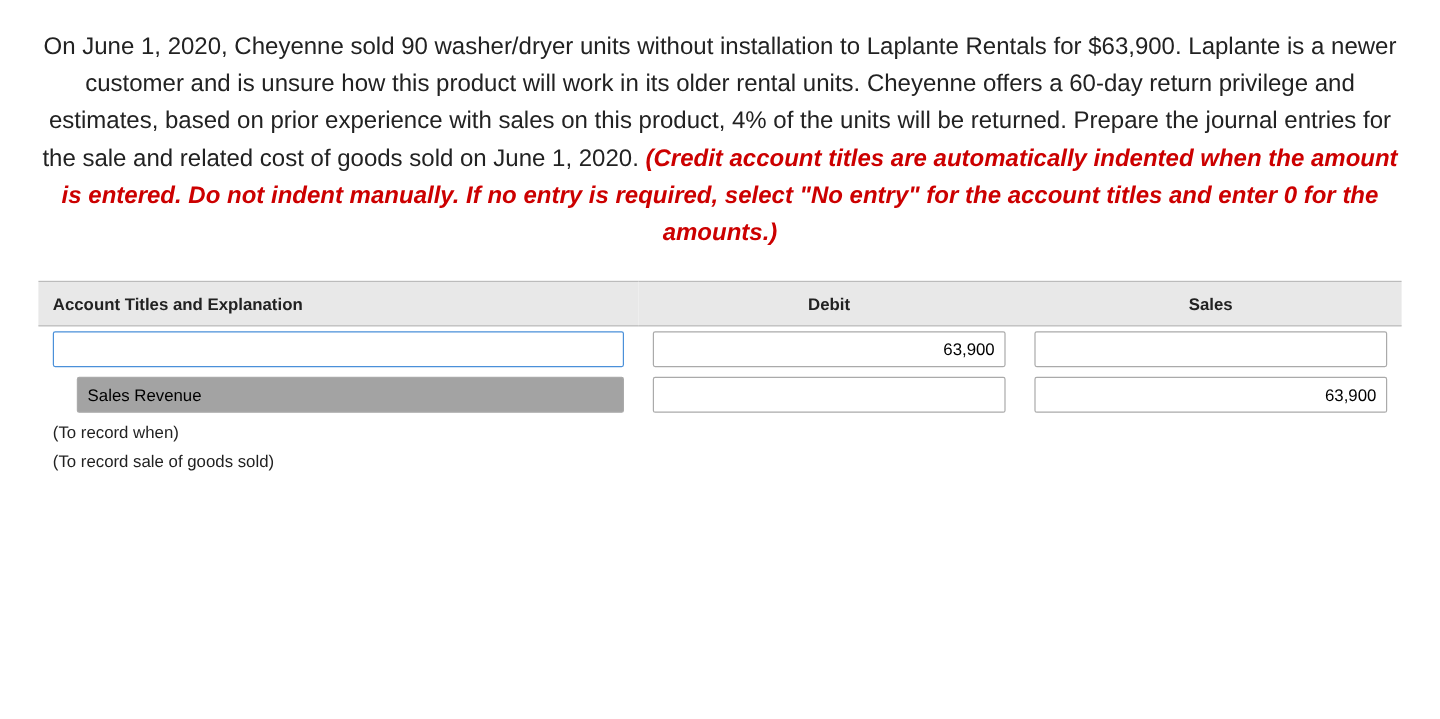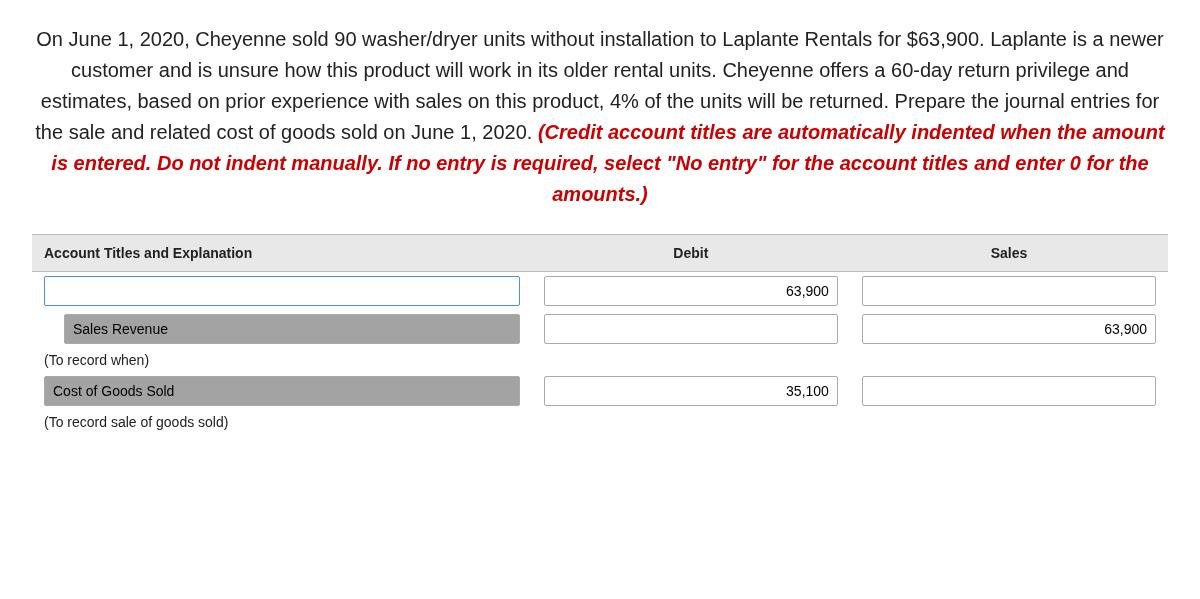--- a/index.html
+++ b/index.html
@@ -135,31 +135,20 @@
         <input type="text" class="amount-input" value="63,900" style="">
       </td>
     </tr>
 
     <tr class="note-row">
       <td colspan="3">
         <span>(To record when)</span>
       </td>
     </tr>
 
-    <tr class="data-row">
-      <td class="col-account">
-        <input type="text" class="entry-input-normal" value="Cost of Goods Sold" style="">
-      </td>
-      <td class="col-debit" style="text-align:center;">
-        <input type="text" class="amount-input" value="35,100" style="">
-      </td>
-      <td class="col-credit" style="text-align:center;">
-        <input type="text" class="amount-input" style="">
-      </td>
-    </tr>
 
 
     <tr class="note-row">
       <td colspan="3">
         <span>(To record sale of goods sold)</span>
       </td>
     </tr>
   </tbody>
 </table>
 

